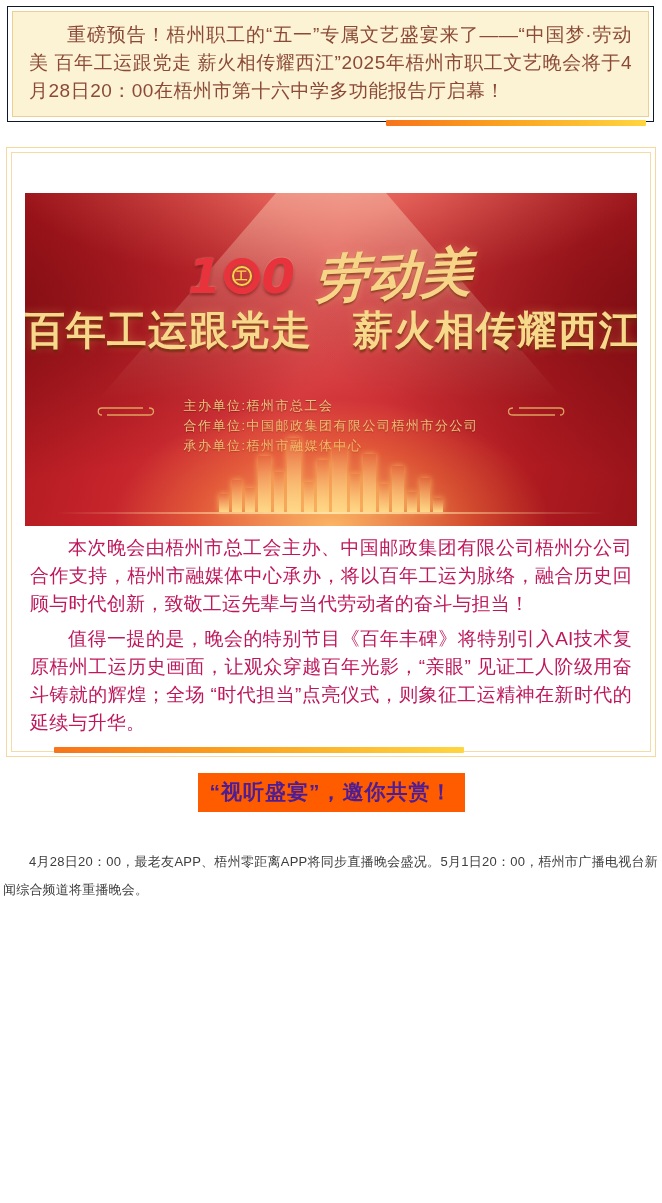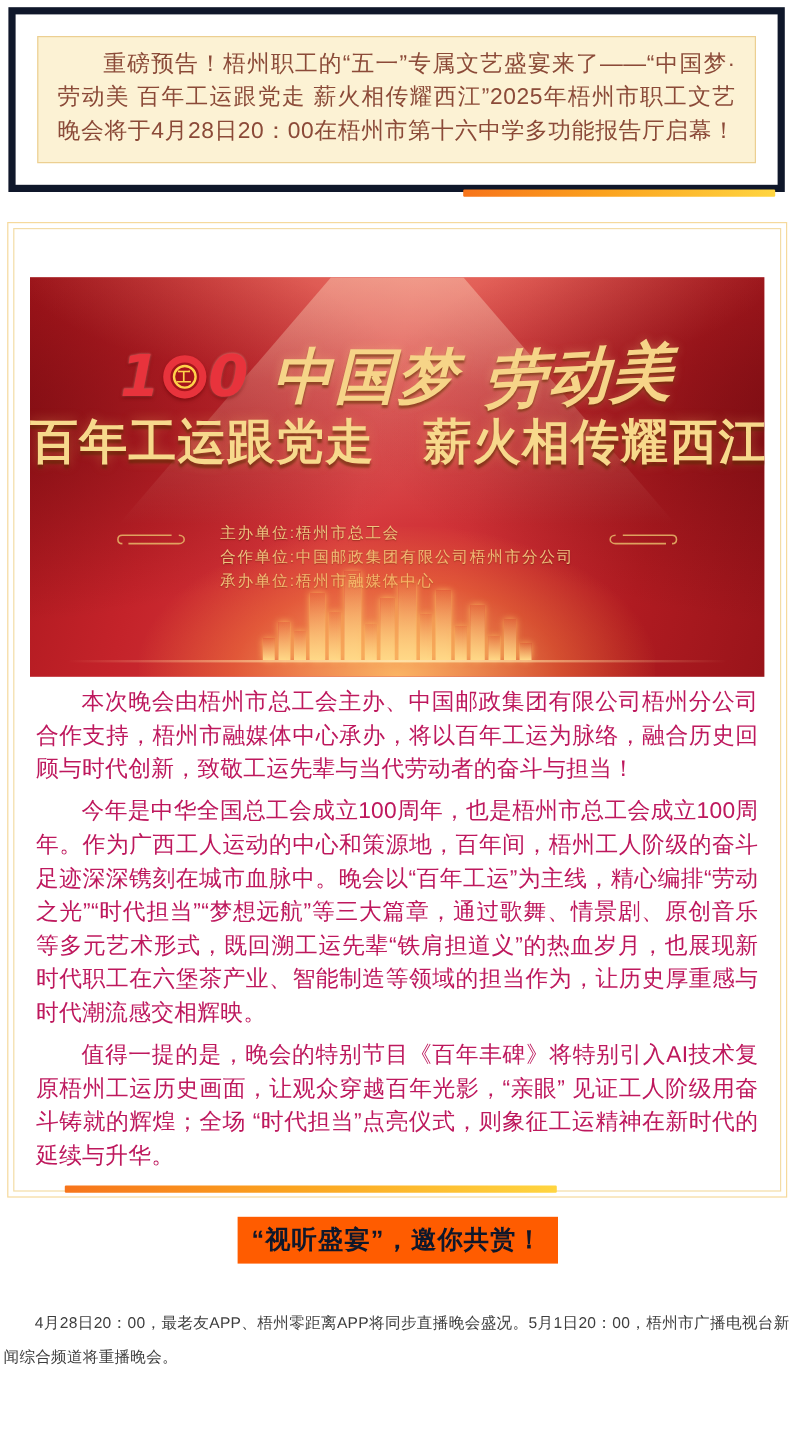--- a/index.html
+++ b/index.html
@@ -6,22 +6,22 @@
   html,body { background:#ffffff; }
   body {
     width:662px; height:1203px; overflow:hidden;
     font-family:"Liberation Sans","DejaVu Sans",sans-serif;
     color:#3d3d3d;
   }
 
   
   .notice-outer{
     margin:6px 8px 0 7px;
-    border:6px solid #0f172a;
-    padding:18px;
+    border:1px solid #0f172a;
+    padding:4px;
     background:#ffffff;
   }
   .notice-inner{
     border:1px solid #eccf92;
     background:#fcf2d4;
     padding:9px 16px 11px 16px;
   }
   .notice-text{
     font-size:19px; line-height:28px; letter-spacing:.5px;
     color:#8b4a38; text-indent:2em; text-align:justify;
@@ -143,21 +143,21 @@
   .article p{
     font-size:19px; line-height:28px; letter-spacing:.2px;
     text-align:justify; text-indent:2em; color:#be185d;
     margin-bottom:7px;
   }
   .article p:last-child{ margin-bottom:0; }
 
   
   .badge-row{ margin-top:16px; text-align:center; }
   .badge{
-    display:inline-block; background:#ff5c00; color:#0f172a;
+    display:inline-block; background:#ff5c00; color:#4c1d95;
     font-size:21px; font-weight:bold; letter-spacing:1px;
     padding:5px 12px 6px 12px;
   }
 
   
   .broadcast{
     margin:36px 4px 0 3px;
     font-size:13px; line-height:28px; letter-spacing:.2px;
     text-align:justify; text-indent:2em; color:#3d3d3d;
   }
@@ -180,21 +180,20 @@
       <div class="beam"></div>
 
       <div class="banner-row1">
         <span class="emblem-100">
           <span>1</span>
           <span class="emblem-ring">
             <span class="logo-glyph">工</span>
           </span>
           <span>0</span>
         </span>
-        <span class="slogan slogan-left">中国梦</span>
         <span class="slogan slogan-right">劳动美</span>
       </div>
 
       <div class="banner-title">百年工运跟党走　薪火相传耀西江</div>
 
       <div class="orgs-row">
         <svg class="scroll-deco" width="62" height="14" viewBox="0 0 62 14">
           <path d="M7 11 C2 11 2 4 7 4 L48 4 M12 11 L54 11 C60 11 60 4 54 4" fill="none" stroke="#e8b96a" stroke-width="1.3"></path>
         </svg>
         <div class="orgs">
@@ -224,21 +223,20 @@
         <div class="b" style="height:46px;width:12px"></div>
           <div class="b" style="height:20px"></div>
         <div class="b" style="height:34px"></div>
           <div class="b" style="height:14px"></div>
       </div>
       <div class="ground"></div>
     </div>
 
     <div class="article">
       <p>本次晚会由梧州市总工会主办、中国邮政集团有限公司梧州分公司合作支持，梧州市融媒体中心承办，将以百年工运为脉络，融合历史回顾与时代创新，致敬工运先辈与当代劳动者的奋斗与担当！</p>
-      <p>今年是中华全国总工会成立100周年，也是梧州市总工会成立100周年。作为广西工人运动的中心和策源地，百年间，梧州工人阶级的奋斗足迹深深镌刻在城市血脉中。晚会以“百年工运”为主线，精心编排“劳动之光”“时代担当”“梦想远航”等三大篇章，通过歌舞、情景剧、原创音乐等多元艺术形式，既回溯工运先辈“铁肩担道义”的热血岁月，也展现新时代职工在六堡茶产业、智能制造等领域的担当作为，让历史厚重感与时代潮流感交相辉映。</p>
       <p>值得一提的是，晚会的特别节目《百年丰碑》将特别引入AI技术复原梧州工运历史画面，让观众穿越百年光影，“亲眼” 见证工人阶级用奋斗铸就的辉煌；全场 “时代担当”点亮仪式，则象征工运精神在新时代的延续与升华。</p>
     </div>
   </div>
   <div class="grad-bar bar-bottom"></div>
 </section>
 
 <div class="badge-row">
   <span class="badge">“视听盛宴”，邀你共赏！</span>
 </div>
 

